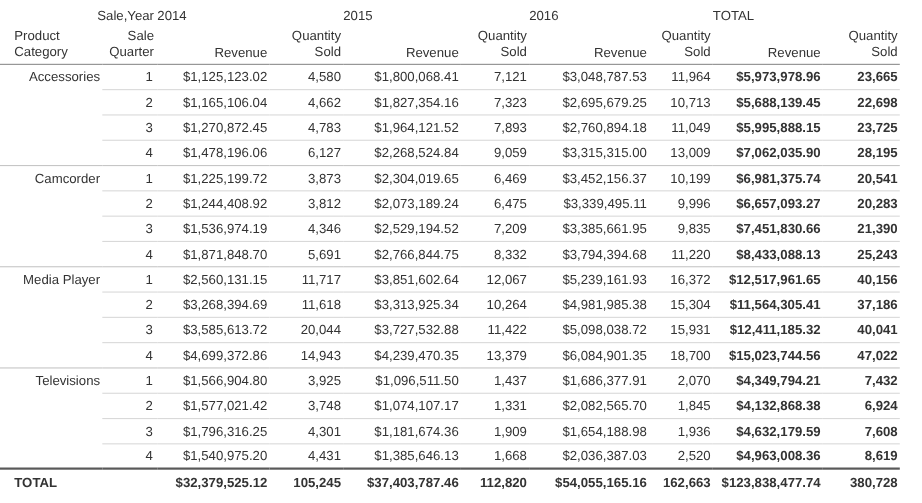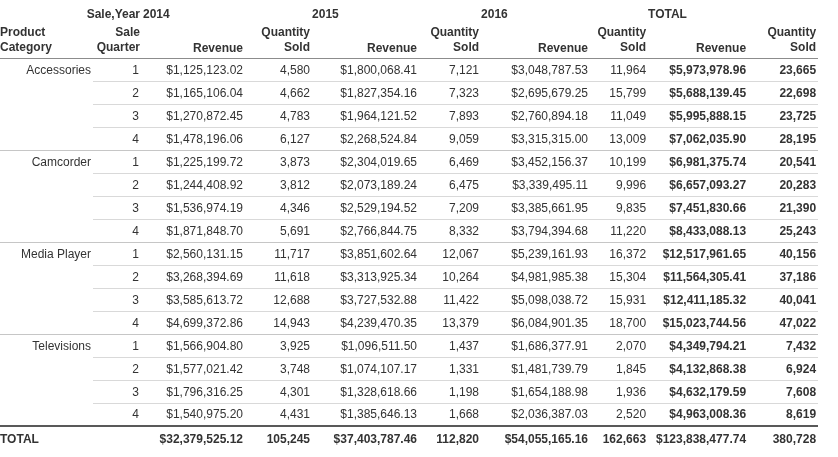--- a/index.html
+++ b/index.html
@@ -3,34 +3,34 @@
 <meta charset="utf-8">
 <style>
   :root{
     --text:#333333; --line-q:#d9d9d9; --line-cat:#c6c6c6;
     --line-head:#8c8c8c; --line-total:#595959; --bg:#ffffff;
   }
   *{box-sizing:border-box;}
   body{margin:0;background:var(--bg);font-family:"Liberation Sans",sans-serif;color:var(--text);}
   .report{width:838px;height:457px;padding:0 20px 0 0;overflow:hidden;background:var(--bg);}
   table{border-collapse:collapse;table-layout:fixed;width:818px;font-size:12px;color:var(--text);}
-  thead td{font-weight:bold;vertical-align:bottom;padding:0 2px 3px 0;}
+  thead td{font-weight:normal;vertical-align:bottom;padding:0 2px 3px 0;}
   tr.h1 td{padding-top:7px;padding-bottom:1px;height:16px;vertical-align:top;}
   tr.h2 td{border-bottom:1px solid var(--line-head);height:36px;}
   .stack{display:flex;flex-direction:column;line-height:15px;}
   .stack.left{align-items:flex-start;}
   .stack.right{align-items:flex-end;}
   .right{text-align:right;}
   .center{text-align:left;}
   .left{text-align:left;}
   tbody td{height:23px;padding:0 2px 0 0;white-space:nowrap;}
   td.num{text-align:right;}
   td.q-cell{padding-right:4px;}
   td.cat-cell{padding-left:13px;text-align:right;vertical-align:top;line-height:23px;}
-  td.pad-left{text-align:left;}
+  td.pad-left{padding-left:13px;text-align:left;}
   tr.q-row td{border-bottom:1px solid var(--line-q);}
   tr.q-row.last td{border-bottom:1px solid var(--line-cat);}
   tr.q-row td.cat-cell{border-bottom:1px solid var(--line-cat);}
   td.tot{font-weight:bold;}
   tr.total-row td{border-top:2px solid var(--line-total);font-weight:bold;height:24px;border-bottom:none;}
   .hdr-pad{padding-right:3px;}
 </style>
 </head>
 <body>
 
@@ -112,21 +112,21 @@
           <td class="num tot">$5,973,978.96</td>
           <td class="num tot">23,665</td>
         </tr>
         <tr class="q-row">
           <td class="num q-cell">2</td>
           <td class="num">$1,165,106.04</td>
           <td class="num">4,662</td>
           <td class="num">$1,827,354.16</td>
           <td class="num">7,323</td>
           <td class="num">$2,695,679.25</td>
-          <td class="num">15,799</td>
+          <td class="num">10,713</td>
           <td class="num tot">$5,688,139.45</td>
           <td class="num tot">22,698</td>
         </tr>
         <tr class="q-row">
           <td class="num q-cell">3</td>
           <td class="num">$1,270,872.45</td>
           <td class="num">4,783</td>
           <td class="num">$1,964,121.52</td>
           <td class="num">7,893</td>
           <td class="num">$2,760,894.18</td>
@@ -209,21 +209,21 @@
           <td class="num">$3,313,925.34</td>
           <td class="num">10,264</td>
           <td class="num">$4,981,985.38</td>
           <td class="num">15,304</td>
           <td class="num tot">$11,564,305.41</td>
           <td class="num tot">37,186</td>
         </tr>
         <tr class="q-row">
           <td class="num q-cell">3</td>
           <td class="num">$3,585,613.72</td>
-          <td class="num">12,688</td>
+          <td class="num">20,044</td>
           <td class="num">$3,727,532.88</td>
           <td class="num">11,422</td>
           <td class="num">$5,098,038.72</td>
           <td class="num">15,931</td>
           <td class="num tot">$12,411,185.32</td>
           <td class="num tot">40,041</td>
         </tr>
         <tr class="q-row last">
           <td class="num q-cell">4</td>
           <td class="num">$4,699,372.86</td>
@@ -246,31 +246,31 @@
           <td class="num">2,070</td>
           <td class="num tot">$4,349,794.21</td>
           <td class="num tot">7,432</td>
         </tr>
         <tr class="q-row">
           <td class="num q-cell">2</td>
           <td class="num">$1,577,021.42</td>
           <td class="num">3,748</td>
           <td class="num">$1,074,107.17</td>
           <td class="num">1,331</td>
-          <td class="num">$1,481,739.79</td>
+          <td class="num">$2,082,565.70</td>
           <td class="num">1,845</td>
           <td class="num tot">$4,132,868.38</td>
           <td class="num tot">6,924</td>
         </tr>
         <tr class="q-row">
           <td class="num q-cell">3</td>
           <td class="num">$1,796,316.25</td>
           <td class="num">4,301</td>
-          <td class="num">$1,328,618.66</td>
-          <td class="num">1,198</td>
+          <td class="num">$1,181,674.36</td>
+          <td class="num">1,909</td>
           <td class="num">$1,654,188.98</td>
           <td class="num">1,936</td>
           <td class="num tot">$4,632,179.59</td>
           <td class="num tot">7,608</td>
         </tr>
         <tr class="q-row last">
           <td class="num q-cell">4</td>
           <td class="num">$1,540,975.20</td>
           <td class="num">4,431</td>
           <td class="num">$1,385,646.13</td>

